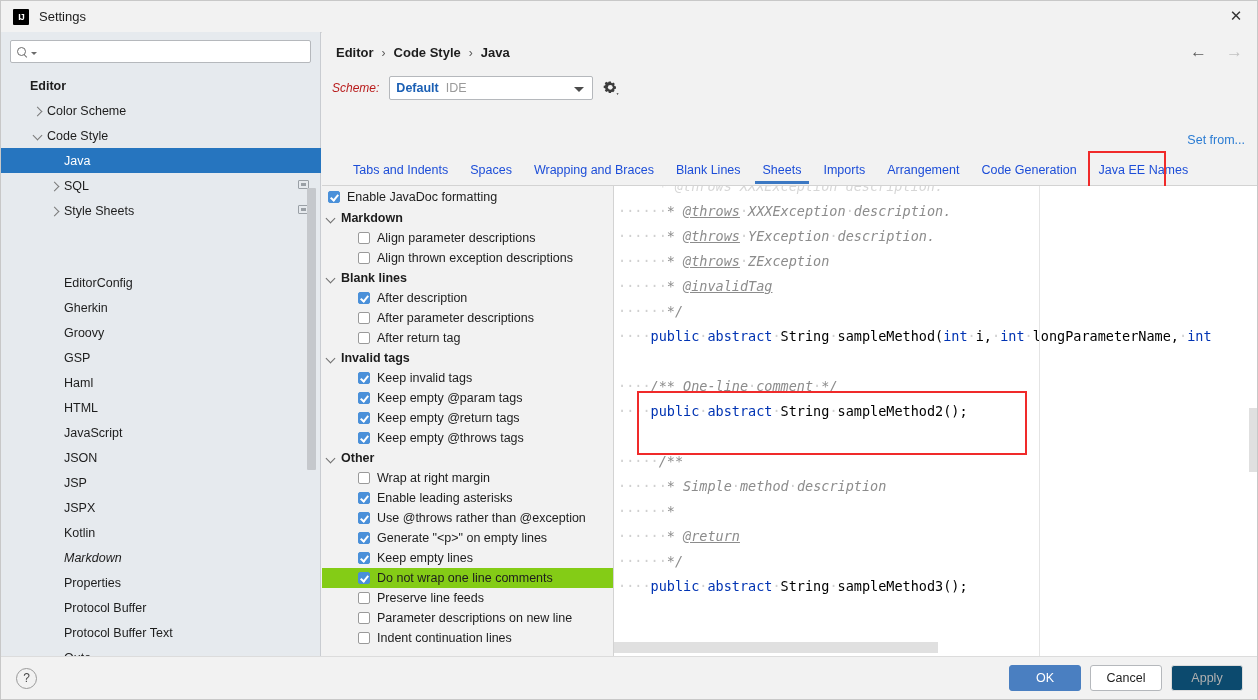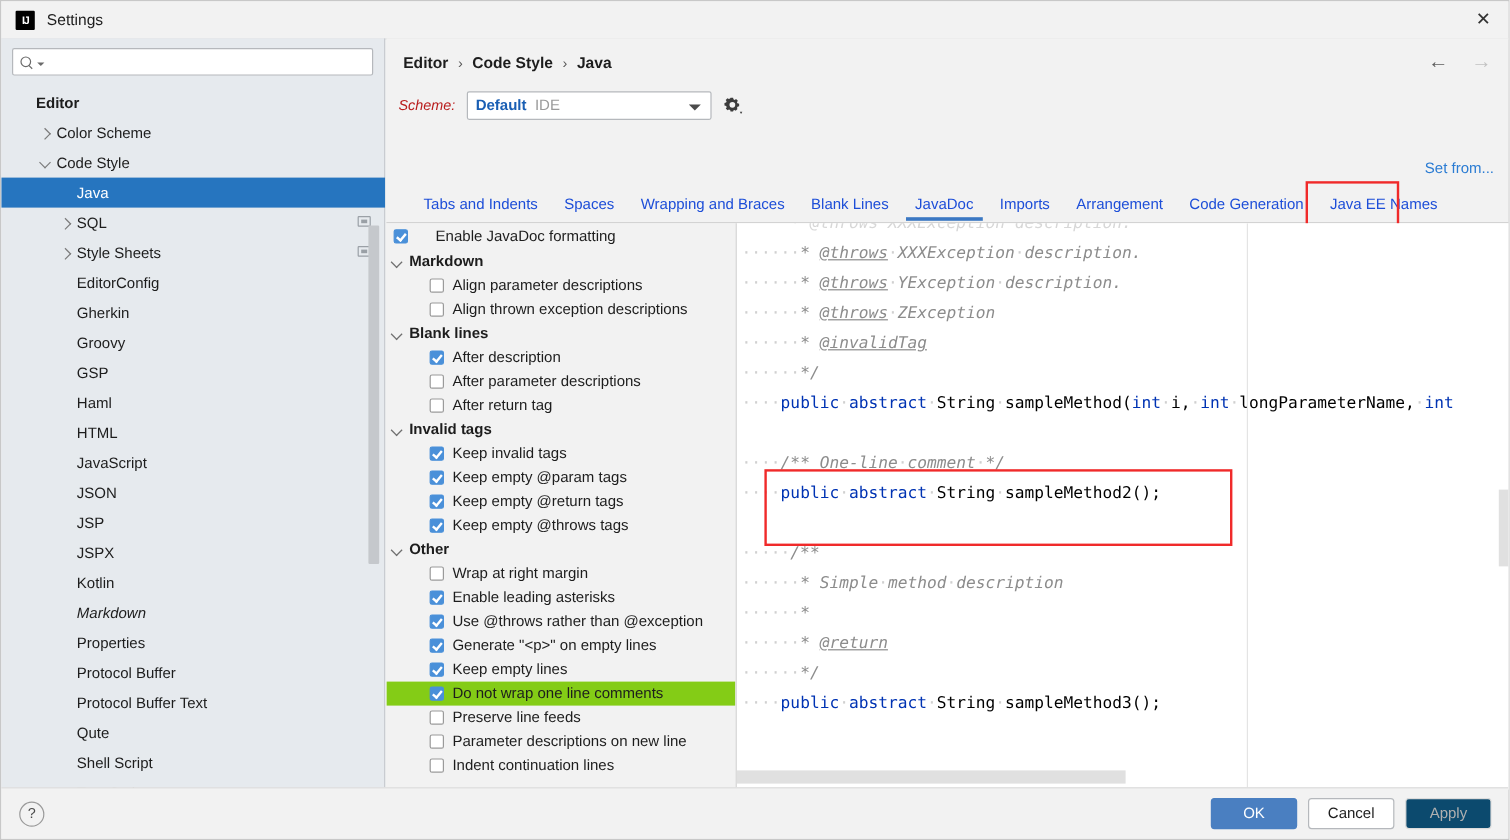--- a/index.html
+++ b/index.html
@@ -182,21 +182,21 @@
     border: 2.5px solid #f02a2a; box-sizing: border-box;
     pointer-events: none;
   }
 
   
   .opt-panel {
     position: absolute; left: 0; top: 154px; width: 291px; height: 472px;
     background: #f2f2f2; overflow: hidden;
   }
   .opt-top {
-    height: 22px; display: flex; align-items: center; padding-left: 6px; gap: 16px;
+    height: 22px; display: flex; align-items: center; padding-left: 6px;
   }
   .opt-tree { position: relative; }
   .opt-row {
     height: 20px; display: flex; align-items: center;
     position: relative; box-sizing: border-box;
   }
   .opt-row.group { font-weight: bold; }
   .opt-row.hl { background: #84cc16; text-align: center; }
   .opt-indent-group { padding-left: 4px; }
   .opt-indent-item { padding-left: 36px; }
@@ -351,21 +351,21 @@
           <span class="tree-label">SQL</span>
           <span class="tree-badge"></span>
         </div>
         <div class="tree-row" style="padding-left: 48px;">
           <span class="tree-chevron">
             <span class="chev right"></span>
           </span>
           <span class="tree-label">Style Sheets</span>
           <span class="tree-badge"></span>
         </div>
-        <div class="tree-row" style="padding-left: 48px;">
+        <div class="tree-row" style="padding-left: 48px; margin-top: 47px;">
           <span class="tree-chevron"></span>
           <span class="tree-label">EditorConfig</span>
         </div>
         <div class="tree-row" style="padding-left: 48px;">
           <span class="tree-chevron"></span>
           <span class="tree-label">Gherkin</span>
         </div>
         <div class="tree-row" style="padding-left: 48px;">
           <span class="tree-chevron"></span>
           <span class="tree-label">Groovy</span>
@@ -469,21 +469,21 @@
       </span>
     </div>
 
     <div class="set-from">Set from...</div>
 
     <div class="tabs" id="tabs">
         <div class="tab">Tabs and Indents</div>
         <div class="tab">Spaces</div>
         <div class="tab">Wrapping and Braces</div>
         <div class="tab">Blank Lines</div>
-        <div class="tab active">JavaDoc</div>
+        <div class="tab active">Sheets</div>
         <div class="tab">Imports</div>
         <div class="tab">Arrangement</div>
         <div class="tab">Code Generation</div>
         <div class="tab">Java EE Names</div>
       </div>
     <div class="tab-highlight"></div>
 
     <div class="opt-panel">
       <div class="opt-top">
         <span class="cb on"></span>

